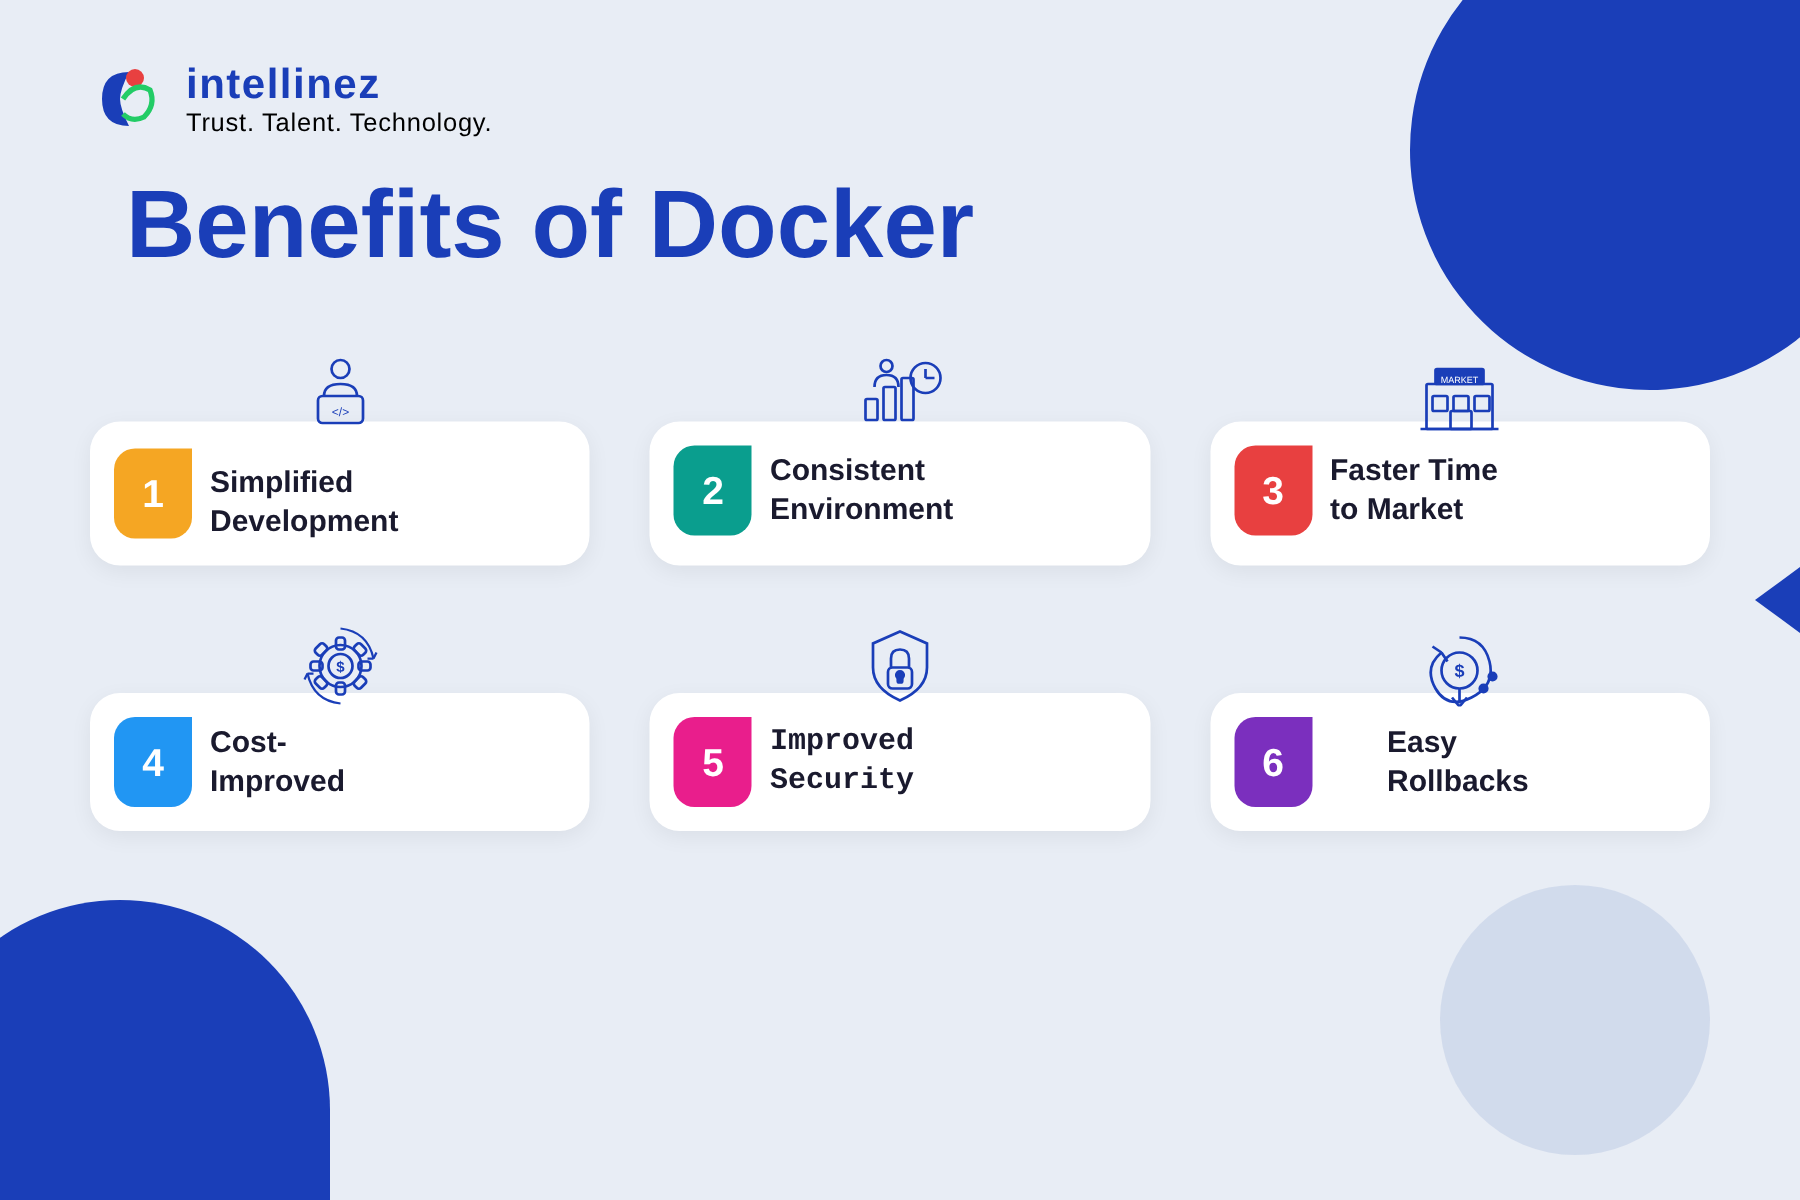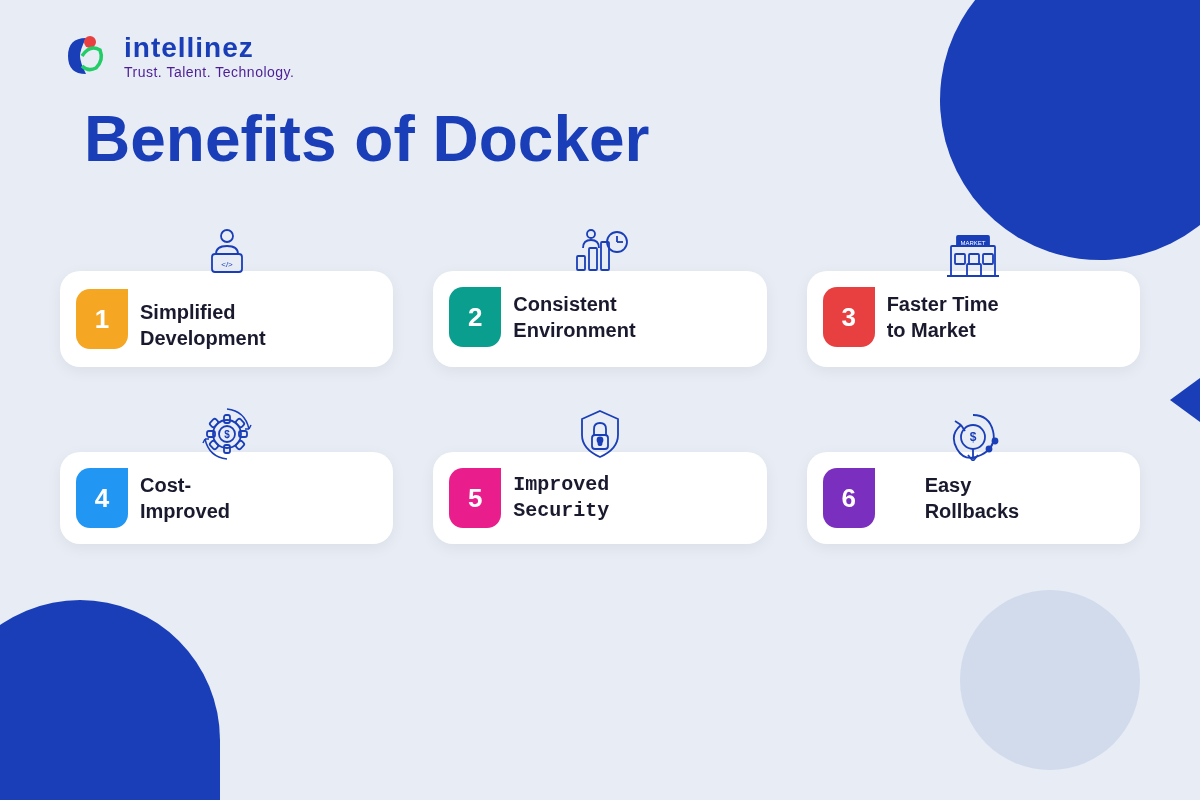--- a/index.html
+++ b/index.html
@@ -59,21 +59,21 @@
       height: 0;
       border-top: 22px solid transparent;
       border-bottom: 22px solid transparent;
       border-right: 30px solid #1a3eb8;
       z-index: 2;
     }
 
     .content {
       position: relative;
       z-index: 1;
-      padding: 30px 60px;
+      padding: 40px 60px;
     }
 
     
     .logo-area {
       display: flex;
       align-items: center;
       gap: 12px;
       margin-bottom: 20px;
     }
 
@@ -89,22 +89,22 @@
     }
 
     .logo-name {
       font-size: 28px;
       font-weight: 700;
       color: #1a3eb8;
       letter-spacing: 1px;
     }
 
     .logo-tagline {
-      font-size: 14px;
-      color: #4c1d95;
+      font-size: 17px;
+      color: #000000;
       letter-spacing: 0.5px;
     }
 
     
     .main-title {
       font-size: 64px;
       font-weight: 900;
       color: #1a3eb8;
       margin-bottom: 40px;
       margin-left: 24px;

